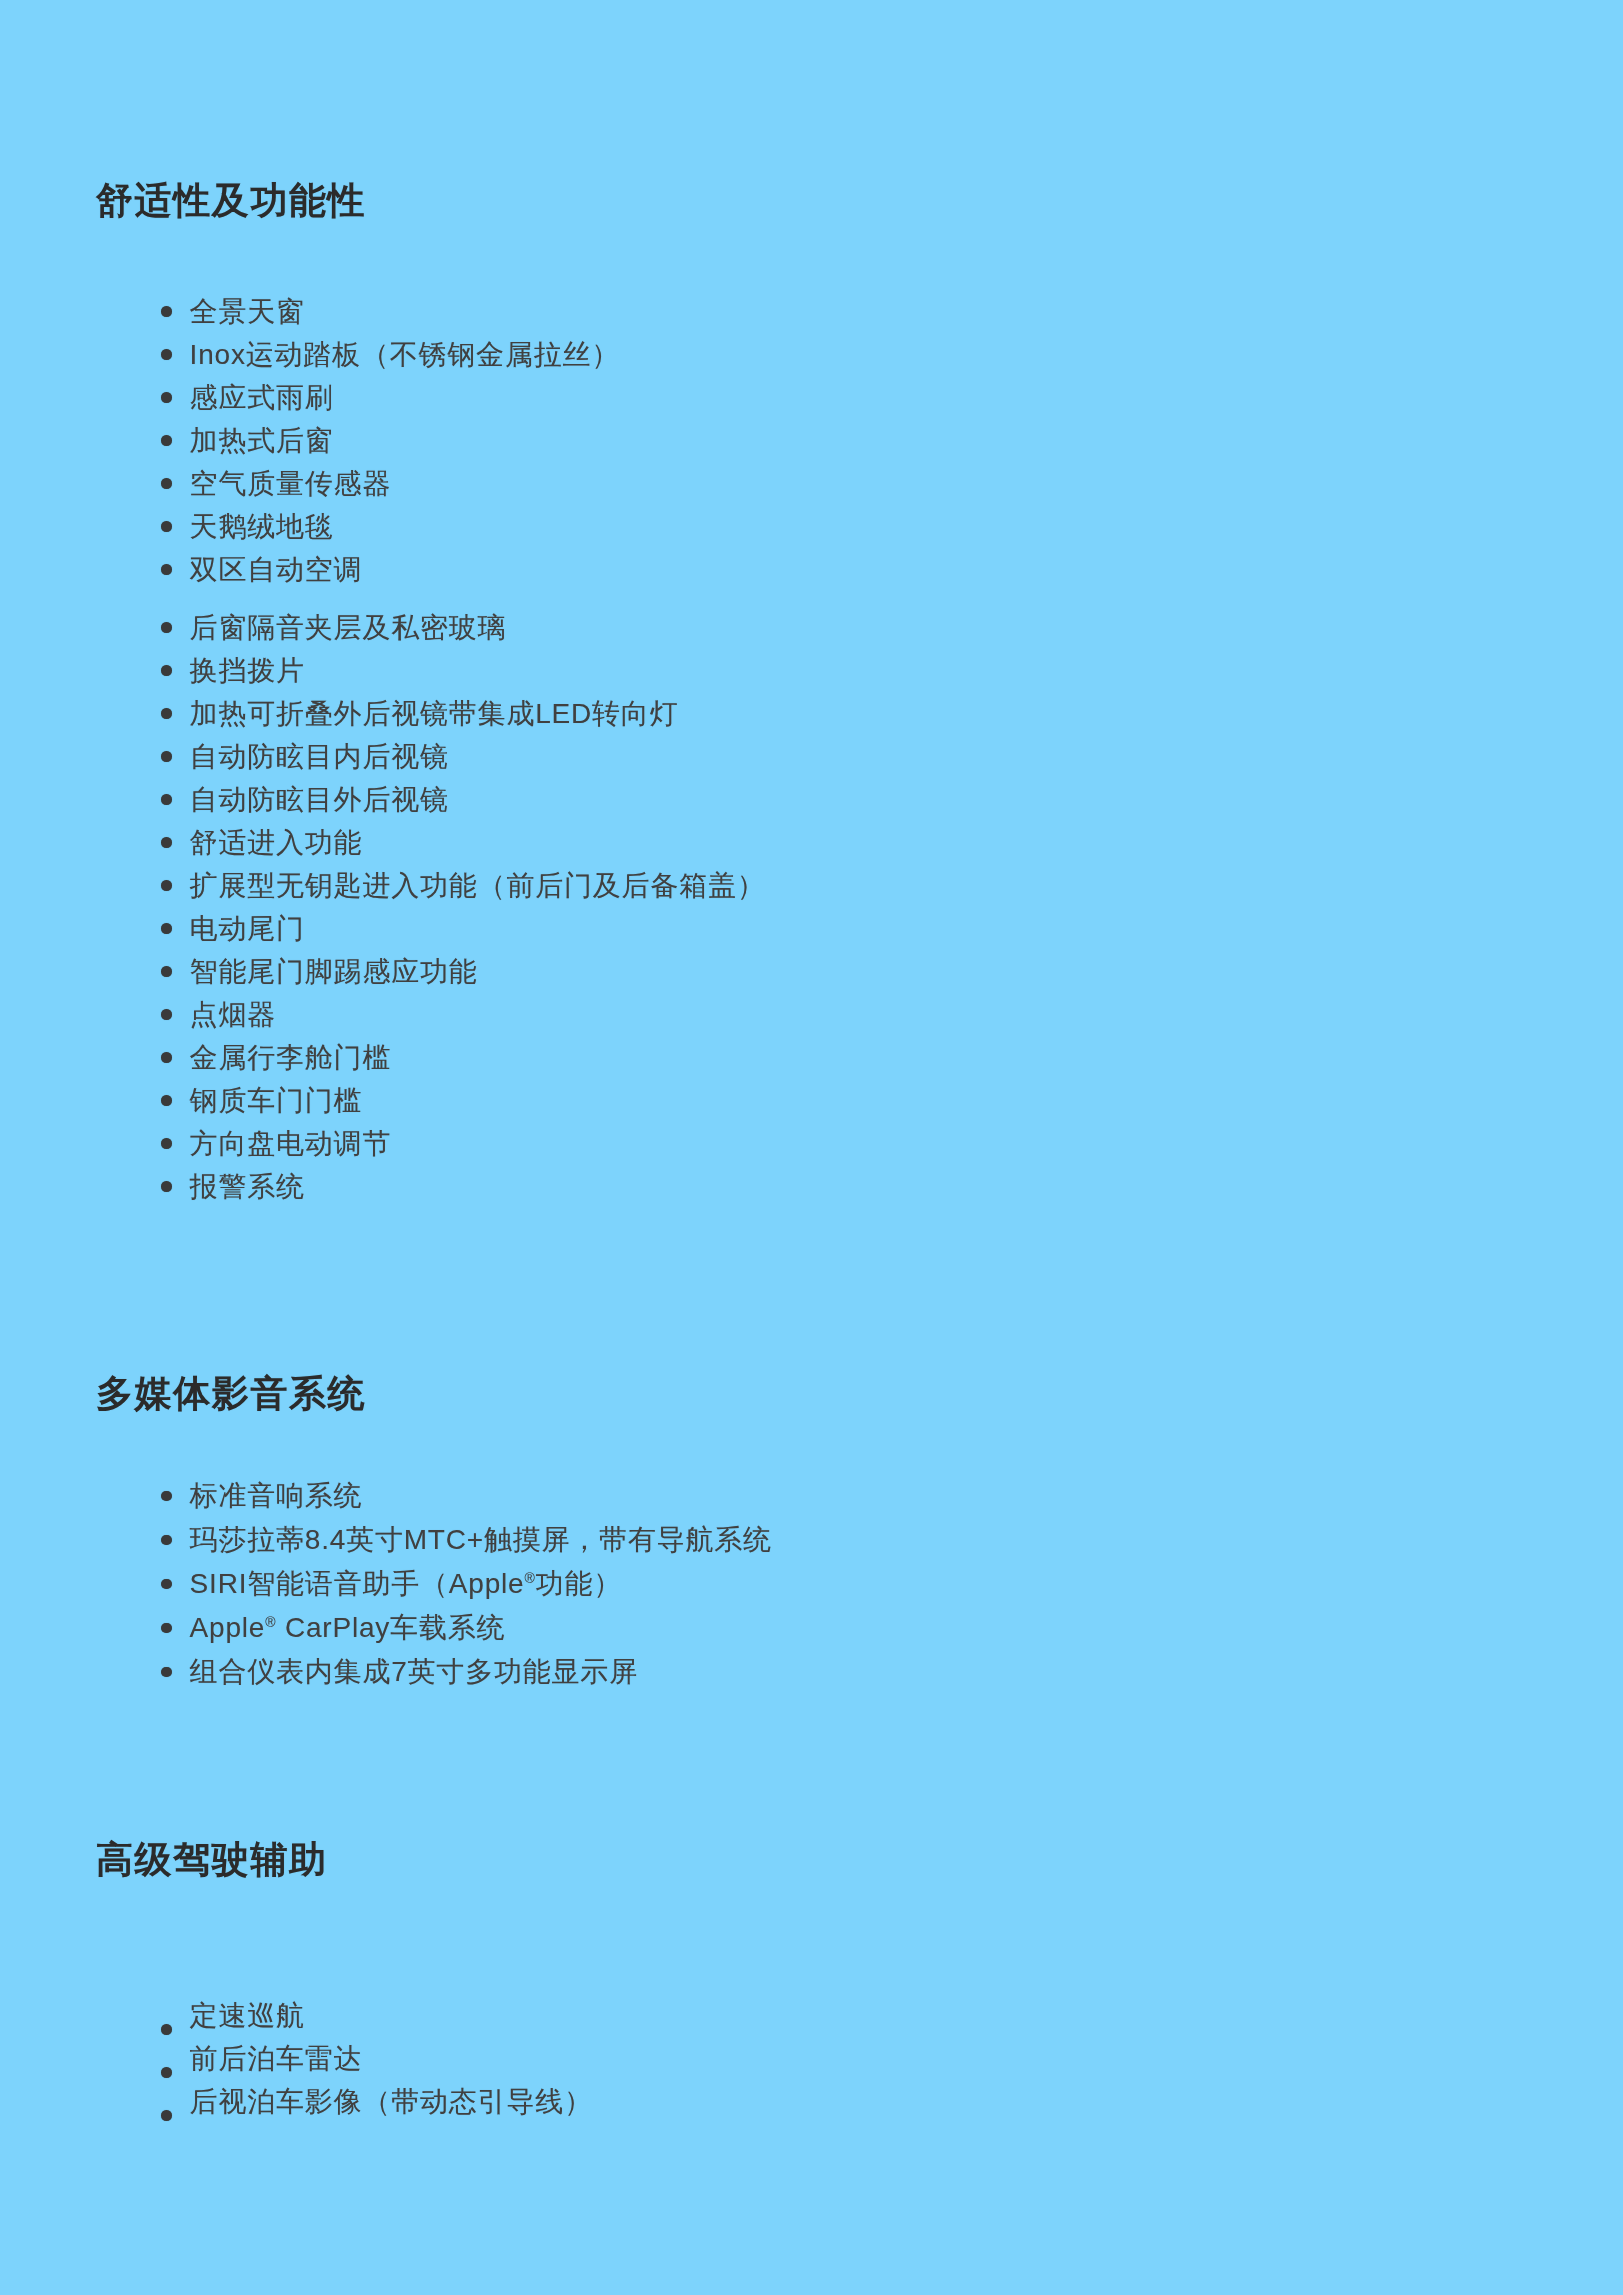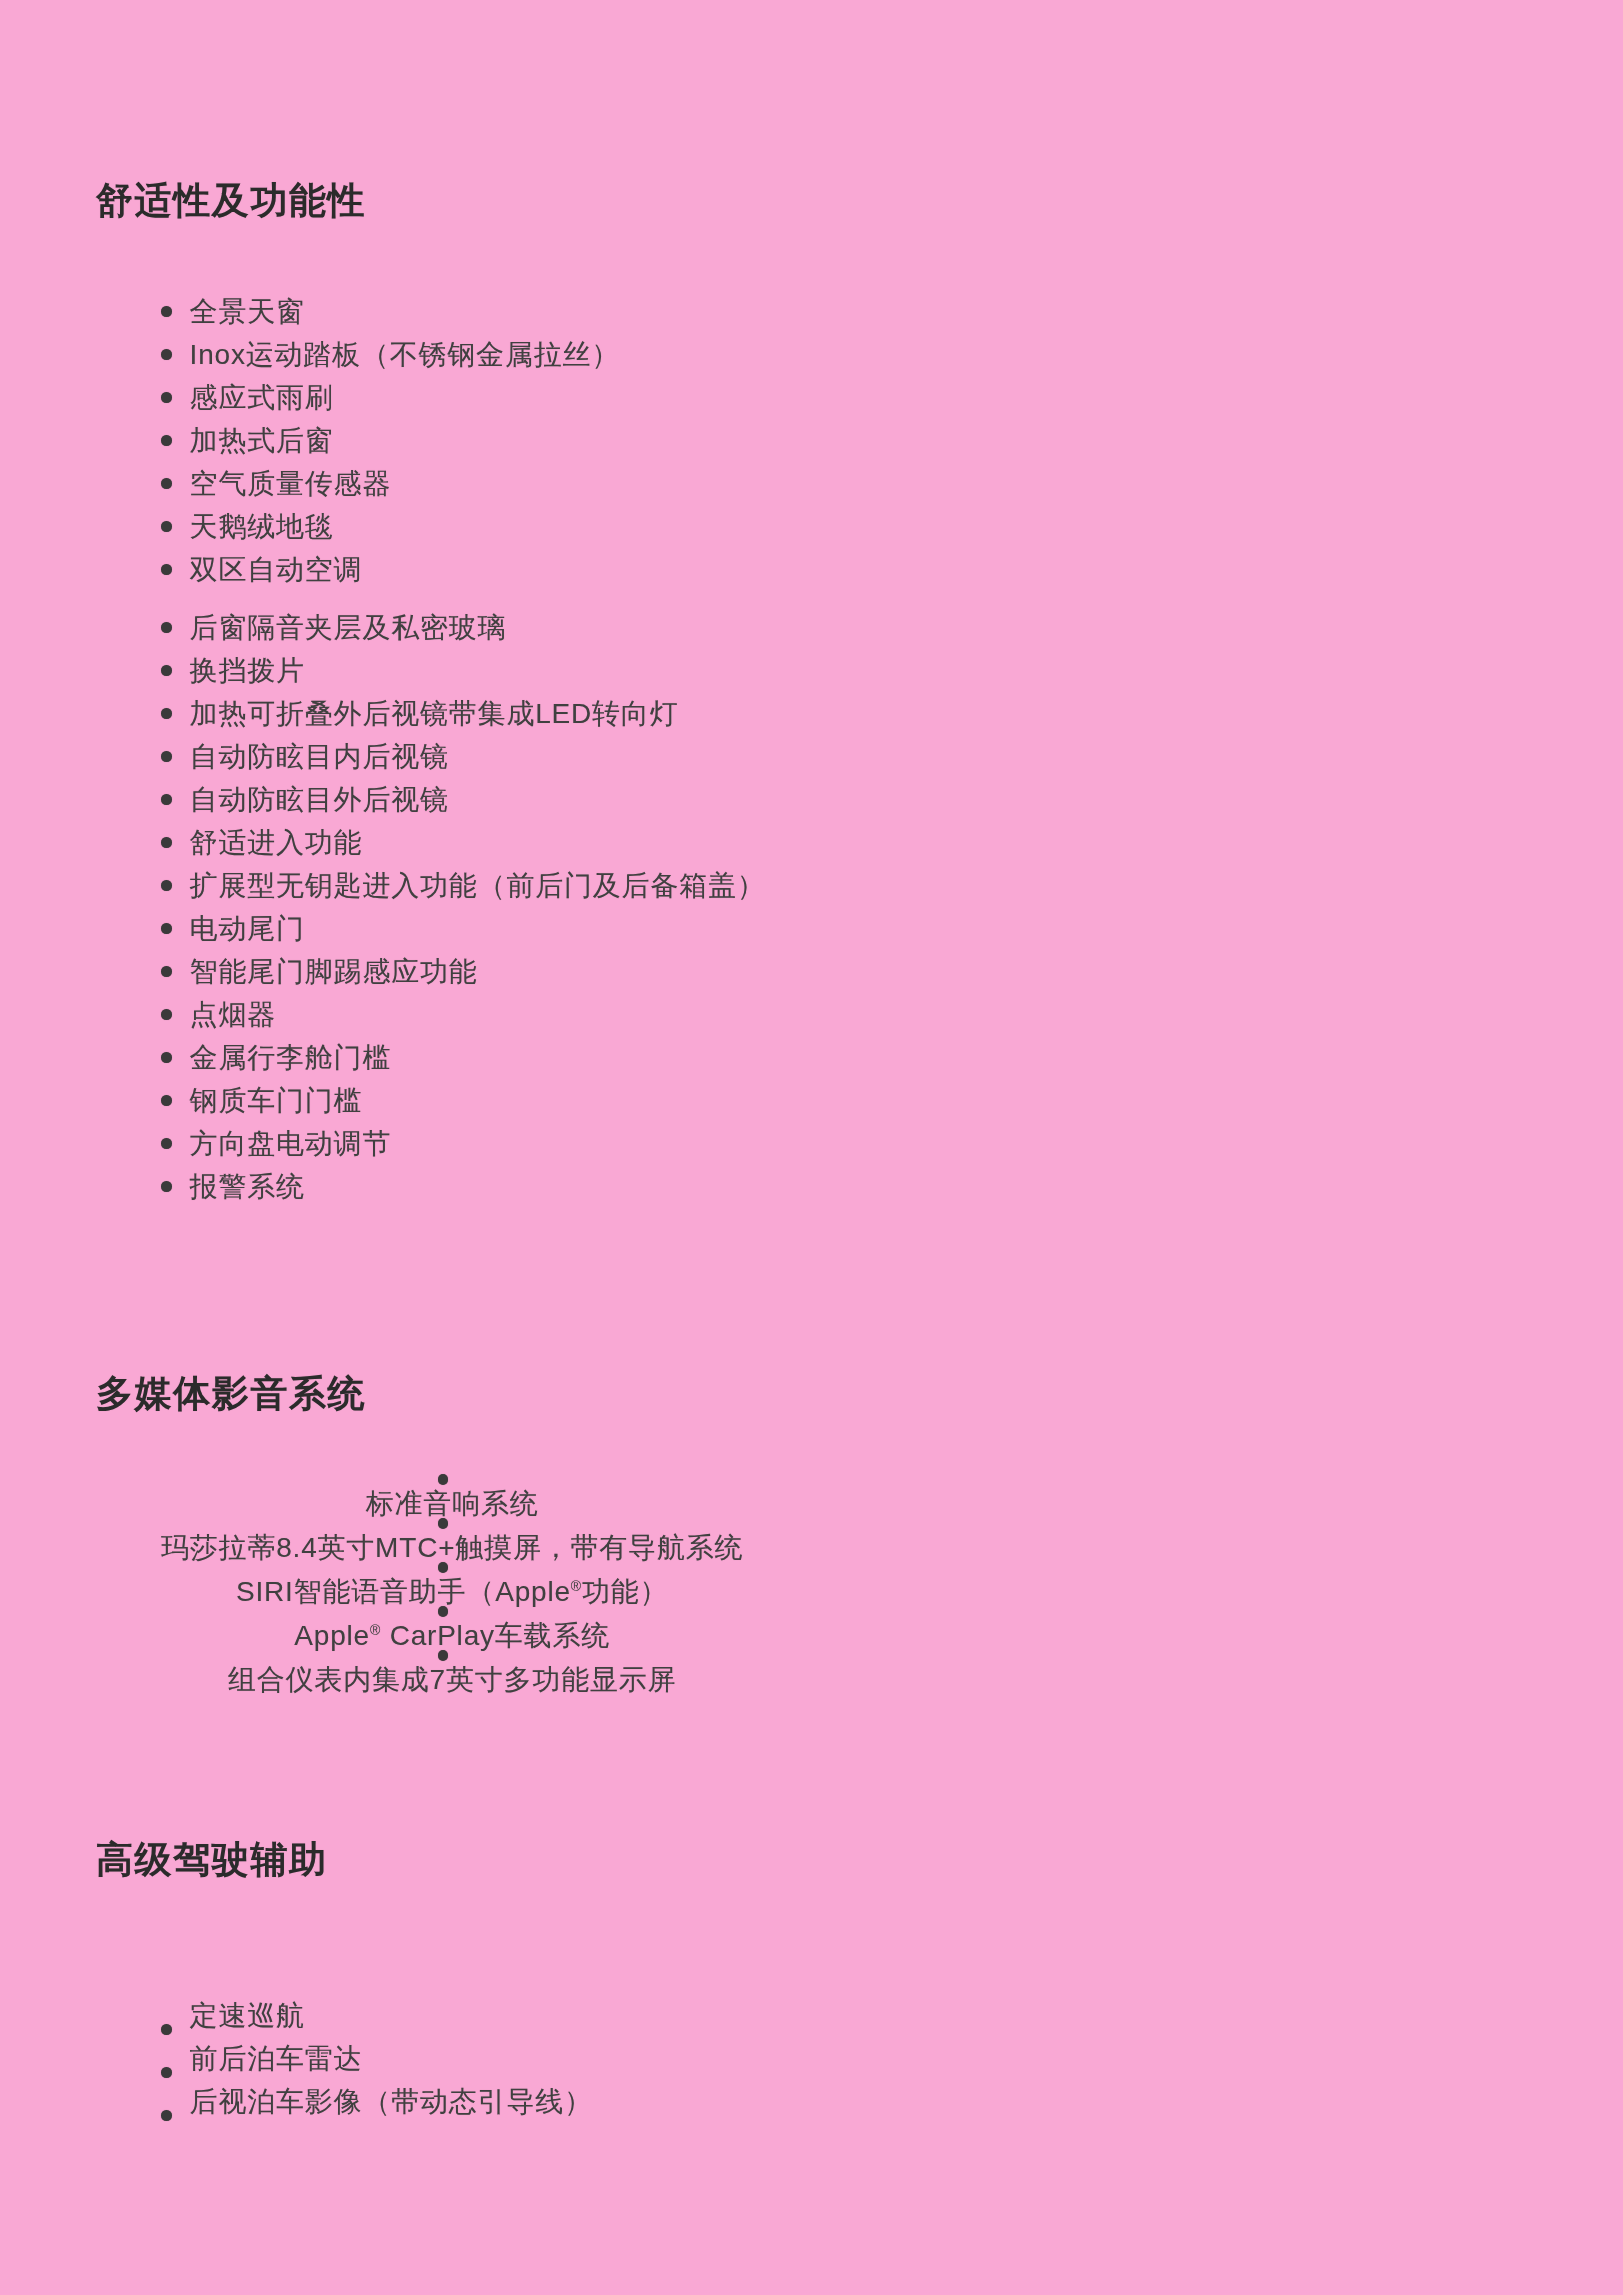--- a/index.html
+++ b/index.html
@@ -4,21 +4,21 @@
 <style>
   html, body {
     margin: 0;
     padding: 0;
     background: #ffffff;
   }
   .page {
     position: relative;
     width: 1623px;
     height: 2295px;
-    background: #f9a8d4;
+    background: #7dd3fc;
     overflow: hidden;
     font-family: "Liberation Sans", "DejaVu Sans", sans-serif;
   }
   .section-title {
     position: absolute;
     left: 96px;
     margin: 0;
     font-size: 37px;
     line-height: 42px;
     font-weight: 700;
@@ -33,21 +33,21 @@
     padding: 0;
     list-style: none;
   }
   .feature-list li {
     display: flex;
     align-items: center;
     height: 43px;
   }
   .list-compact li   { height: 43px; }
   .list-grp2 li      { height: 43px; }
-  .list-media li     { height: 44px; flex-direction: column;   }
+  .list-media li     { height: 44px;   }
   .list-adas li      { height: 43px; align-items: flex-end; }
   .dot {
     flex: 0 0 auto;
     width: 10.6px;
     height: 10.6px;
     border-radius: 50%;
     background: #3a3a3a;
     margin-right: 18px;
     box-shadow: 0 0 0.8px rgba(0,0,0,0.4);
   }

